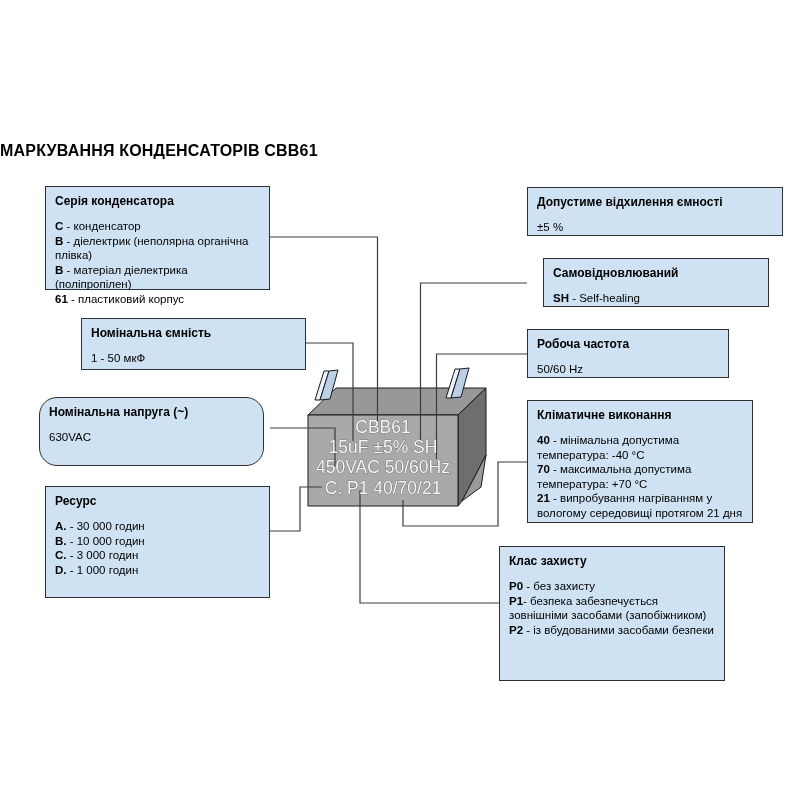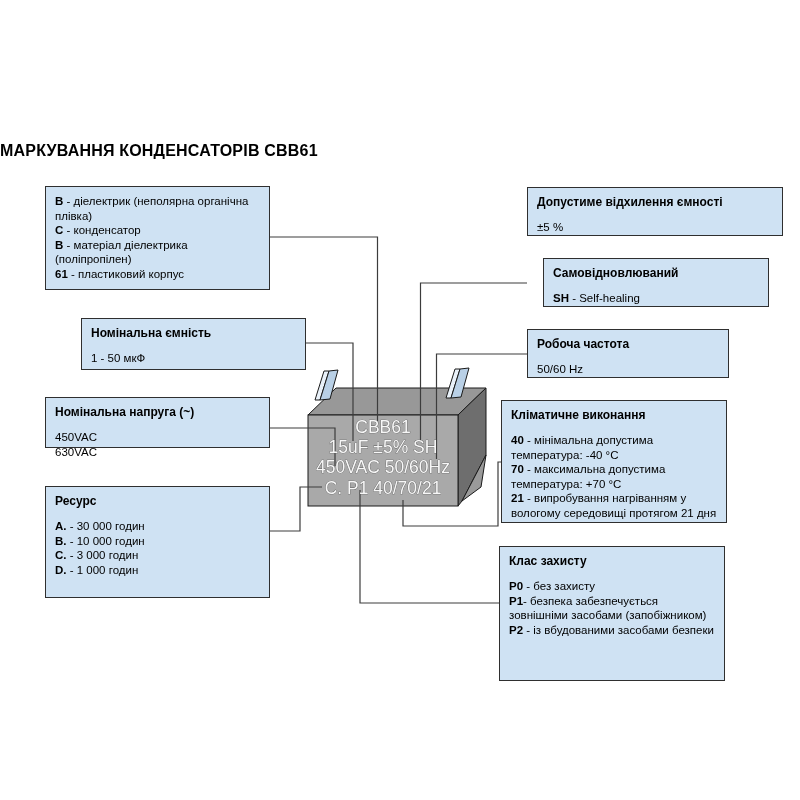--- a/index.html
+++ b/index.html
@@ -15,26 +15,26 @@
   svg.canvas{position:absolute;left:0;top:0;width:800px;height:800px;}
   .box{
     position:absolute;background:#cfe2f3;border:1px solid #2f2f2f;
     box-sizing:border-box;padding:7px 9px;font-size:11.5px;line-height:14.5px;
   }
   .box-title{font-weight:bold;font-size:12px;line-height:15px;margin:0 0 10px 0;}
   .line,.val{margin:0;}
   .line b{font-weight:bold;}
   .b-series{left:45px;top:186px;width:225px;height:104px;}
   .b-capacity{left:45px;top:318px;width:225px;height:52px;margin-left:36px;}
-  .b-voltage{left:45px;top:397px;width:225px;height:51px;}
+  .b-voltage{left:39px;top:397px;width:225px;height:69px;border-radius:18px;}
   .b-resource{left:45px;top:486px;width:225px;height:112px;}
   .b-tolerance{left:527px;top:187px;width:256px;height:49px;}
   .b-selfhealing{left:527px;top:258px;width:226px;height:49px;margin-left:16px;}
   .b-frequency{left:527px;top:329px;width:202px;height:49px;}
-  .b-climate{left:501px;top:400px;width:226px;height:123px;}
+  .b-climate{left:527px;top:400px;width:226px;height:123px;}
   .b-protection{left:499px;top:546px;width:226px;height:135px;}
   .connector{fill:none;stroke:#3c3c3c;stroke-width:1.2;}
   .cap-outline{stroke:#1a1a1a;stroke-width:1;}
   .marking{
     font-family:"Liberation Sans","DejaVu Sans",sans-serif;
     font-size:17.5px;fill:#f7f7f7;stroke:#5a5a5a;stroke-width:0.7;
     paint-order:stroke;text-anchor:middle;
   }
 </style>
 </head>
@@ -74,34 +74,34 @@
     <text class="marking" x="383" y="433">CBB61</text>
     <text class="marking" x="383" y="452.5">15uF ±5% SH</text>
     <text class="marking" x="383" y="472.5">450VAC 50/60Hz</text>
     <text class="marking" x="383" y="493.5">C. P1 40/70/21</text>
   </g>
 </svg>
 
 <div class="page-title">МАРКУВАННЯ КОНДЕНСАТОРІВ CBB61</div>
 
 <div class="box b-series">
+  <div class="box-title">Серія конденсатора</div>
+  <p class="line"><b>C</b><span> - конденсатор</span></p>
   <p class="line"><b>B</b><span> - діелектрик (неполярна органічна плівка)</span></p>
-  <p class="line"><b>C</b><span> - конденсатор</span></p>
   <p class="line"><b>B</b><span> - матеріал діелектрика (поліпропілен)</span></p>
   <p class="line"><b>61</b><span> - пластиковий корпус</span></p>
 </div>
 
 <div class="box b-capacity">
   <div class="box-title">Номінальна ємність</div>
   <p class="val">1 - 50 мкФ</p>
 </div>
 
 <div class="box b-voltage">
   <div class="box-title">Номінальна напруга (~)</div>
-  <p class="val">450VAC</p>
   <p class="val">630VAC</p>
 </div>
 
 <div class="box b-resource">
   <div class="box-title">Ресурс</div>
   <p class="line"><b>A.</b><span> - 30 000 годин</span></p>
   <p class="line"><b>B.</b><span> - 10 000 годин</span></p>
   <p class="line"><b>C.</b><span> - 3 000 годин</span></p>
   <p class="line"><b>D.</b><span> - 1 000 годин</span></p>
 </div>

